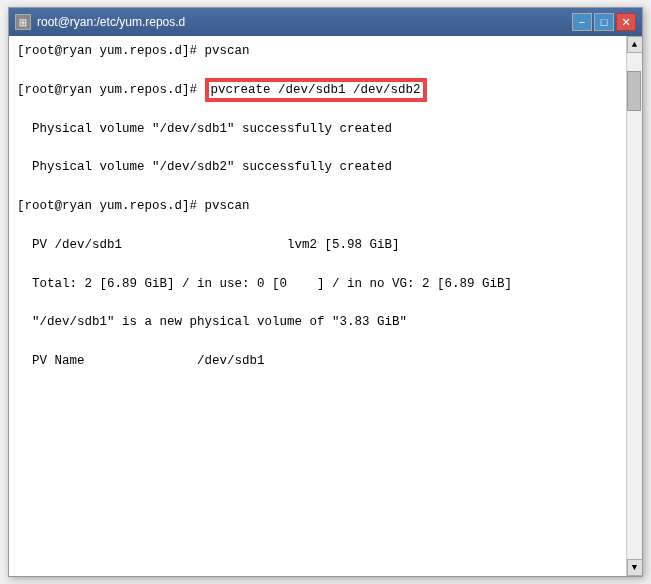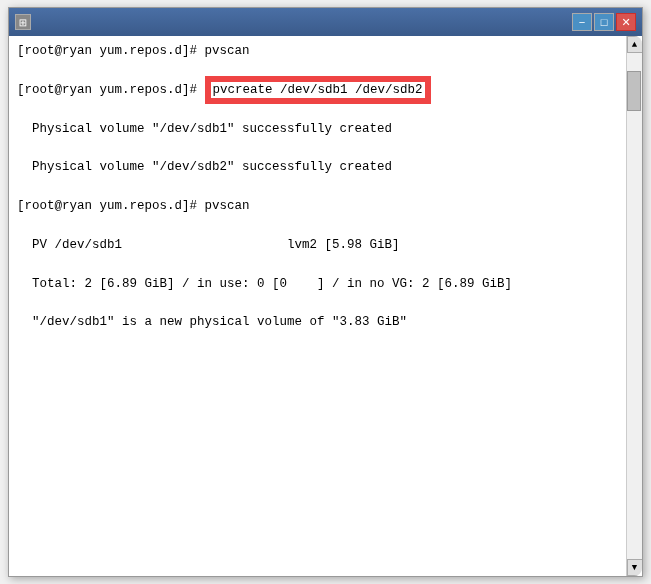--- a/index.html
+++ b/index.html
@@ -65,21 +65,20 @@
       cursor: pointer;
       color: #fff;
     }
     .win-btn.minimize { background: #4a90c4; }
     .win-btn.maximize { background: #4a90c4; }
     .win-btn.close { background: #d9534f; border-color: #c9302c; }
     .content-area {
       flex: 1;
       overflow: hidden;
       display: flex;
-      border-radius: 8px;
     }
     .terminal {
       flex: 1;
       background: white;
       color: #000;
       padding: 6px 8px;
       overflow-y: auto;
       font-family: 'Courier New', Courier, monospace;
       font-size: 12.5px;
       line-height: 1.55;
@@ -116,36 +115,38 @@
       display: block;
     }
   </style>
 </head>
 <body>
 
 <div class="window">
   <div class="title-bar">
     <div class="title-bar-text">
       <div class="title-icon">⊞</div>
+      <span>root@ryan:/etc/yum.repos.d</span>
     </div>
     <div class="window-controls">
       <div class="win-btn minimize">−</div>
       <div class="win-btn maximize">□</div>
       <div class="win-btn close">✕</div>
     </div>
   </div>
   <div class="content-area">
     <div class="terminal"><span class="line">[root@ryan yum.repos.d]# pvscan</span>
-<span class="line">[root@ryan yum.repos.d]# <span style="border: 6px solid #ef4444; padding: 1px 2px;">pvcreate /dev/sdb1 /dev/sdb2</span></span>
+<span class="line">[root@ryan yum.repos.d]# <span style="border: 4px solid #ef4444; padding: 1px 2px;">pvcreate /dev/sdb1 /dev/sdb2</span></span>
 <span class="line">  Physical volume "/dev/sdb1" successfully created</span>
 <span class="line">  Physical volume "/dev/sdb2" successfully created</span>
 <span class="line">[root@ryan yum.repos.d]# pvscan</span>
 <span class="line">  PV /dev/sdb1                      lvm2 [5.98 GiB]</span>
 <span class="line">  Total: 2 [6.89 GiB] / in use: 0 [0    ] / in no VG: 2 [6.89 GiB]</span>
 <span class="line">  "/dev/sdb1" is a new physical volume of "3.83 GiB"</span>
+<span class="line">  PV Name               /dev/sdb1</span>
 
 
 
 
 
 
 
 
 
 

